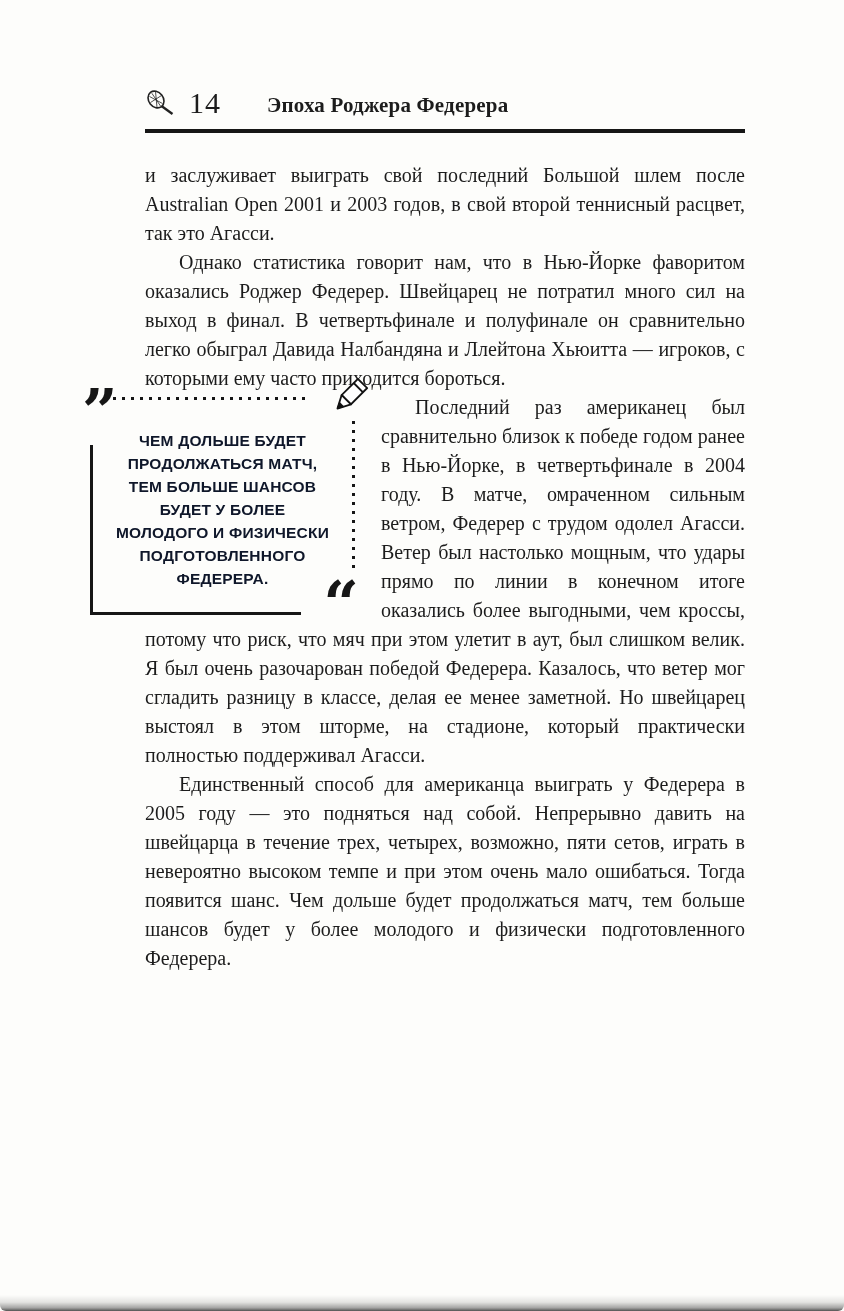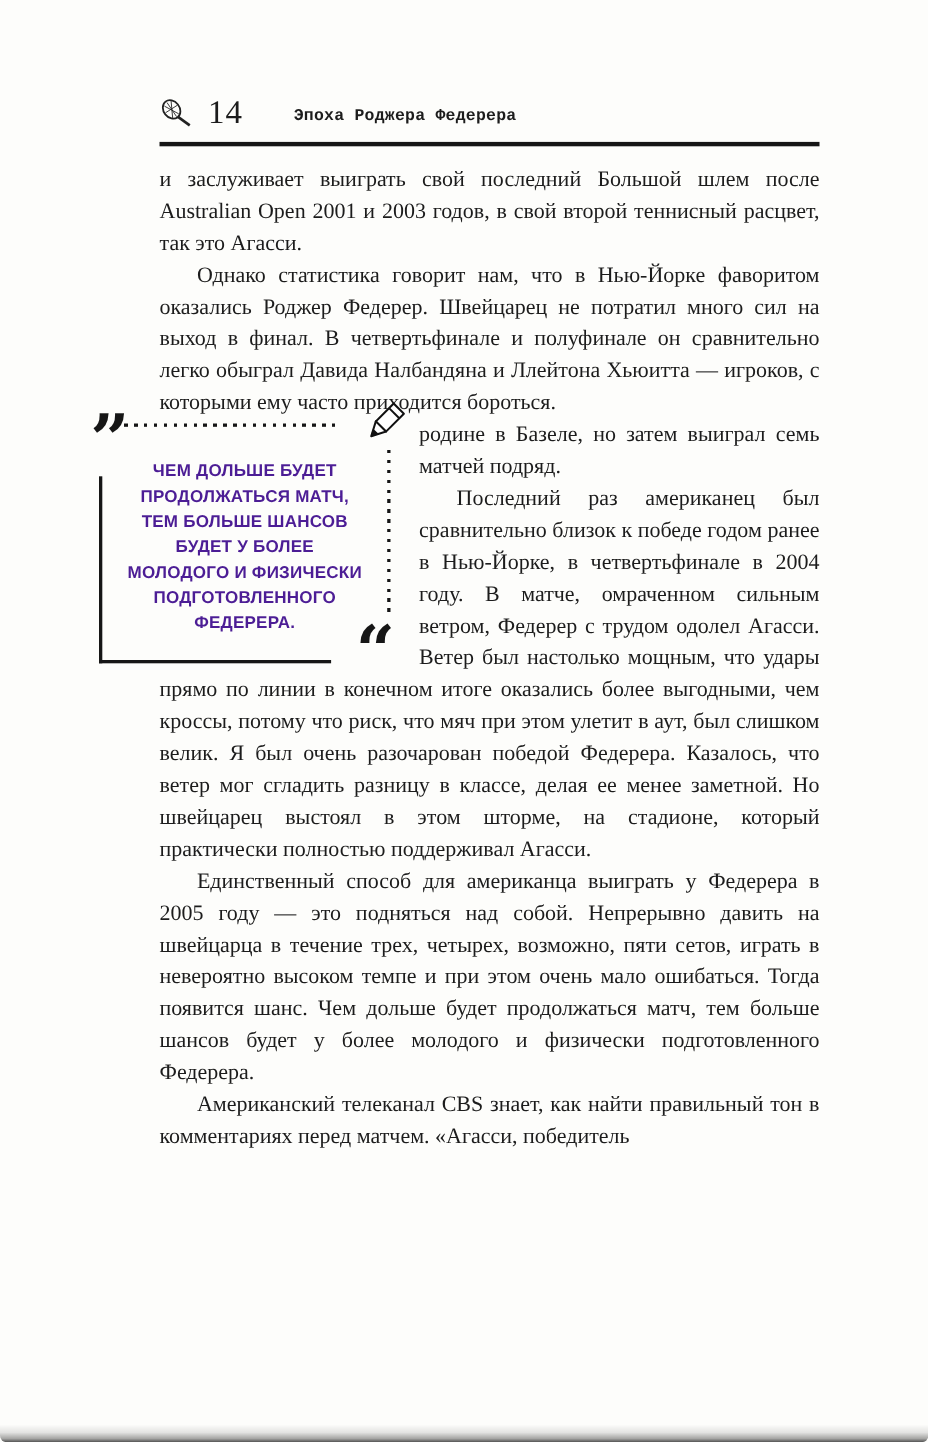--- a/index.html
+++ b/index.html
@@ -27,30 +27,30 @@
     border-bottom: 4px solid #161616;
   }
   .racket { display: inline-flex; margin-right: 14px; }
   .page-number {
     font-size: 30px;
     letter-spacing: 1px;
     margin-right: 46px;
     font-family: "Liberation Serif", serif;
   }
   .running-title {
-    font-family: Liberation Mono, monospace;
-    font-size: 15px;
+    font-family: Liberation Serif, serif;
+    font-size: 21px;
     font-weight: 600;
     letter-spacing: 0.2px;
     position: relative;
     top: 2px;
   }
   
   .body-text {
-    margin-top: 16px;
+    margin-top: 28px;
     font-size: 20px;
     line-height: 29px;
     text-align: justify;
     hyphens: auto;
   }
   .para { margin: 0; text-indent: 34px; }
   .para.no-indent { text-indent: 0; }
   
   .pullquote {
     position: relative;
@@ -80,21 +80,21 @@
   .quote-open  { top: -16px; left: -8px; }
   .quote-close { top: 176px; right: -4px; }
   .pencil { position: absolute; top: -22px; right: -16px; }
   .pullquote-text {
     position: absolute; left: 24px; right: 24px; top: 24px; bottom: 18px;
     display: flex; align-items: center; justify-content: center;
     text-align: center; text-indent: 0;
     font-family: "Liberation Sans", sans-serif;
     font-size: 15.5px; line-height: 23px; font-weight: 700;
     letter-spacing: 0.2px;
-    color: #4c1d95;
+    color: #0f172a;
   }
   
   .page-edge {
     position: absolute; left: 0; right: 0; bottom: 0; height: 16px;
     background: linear-gradient(to bottom, rgba(0,0,0,0) 0%, rgba(0,0,0,0.10) 45%, rgba(0,0,0,0.35) 80%, rgba(40,40,40,0.8) 100%);
     border-radius: 0 0 6px 6px;
   }
 </style>
 </head>
 <body>
@@ -138,21 +138,19 @@
               <path d="M11 20 L21 20 L16 29.5 Z"></path>
               <path d="M14.3 25.5 L17.7 25.5 L16 28.8 Z" fill="#111"></path>
               <path d="M11 7 L21 7" fill="none"></path>
             </g>
           </svg>
         </span>
         <div class="pullquote-text">ЧЕМ ДОЛЬШЕ БУДЕТ ПРОДОЛЖАТЬСЯ МАТЧ, ТЕМ БОЛЬШЕ ШАНСОВ БУДЕТ У БОЛЕЕ МОЛОДОГО И ФИЗИЧЕСКИ ПОДГОТОВЛЕННОГО ФЕДЕРЕРА.</div>
         <span class="quote-close">“</span>
       </aside>
 
-      <p class="para no-indent">родине в Базеле, но затем выиграл семь матчей подряд.</p>
       <p class="para">Последний раз американец был сравнительно близок к победе годом ранее в Нью-Йорке, в четвертьфинале в 2004 году. В матче, омраченном сильным ветром, Федерер с трудом одолел Агасси. Ветер был настолько мощным, что удары прямо по линии в конечном итоге оказались более выгодными, чем кроссы, потому что риск, что мяч при этом улетит в аут, был слишком велик. Я был очень разочарован победой Федерера. Казалось, что ветер мог сгладить разницу в классе, делая ее менее заметной. Но швейцарец выстоял в этом шторме, на стадионе, который практически полностью поддерживал Агасси.</p>
       <p class="para">Единственный способ для американца выиграть у Федерера в 2005 году — это подняться над собой. Непрерывно давить на швейцарца в течение трех, четырех, возможно, пяти сетов, играть в невероятно высоком темпе и при этом очень мало ошибаться. Тогда появится шанс. Чем дольше будет продолжаться матч, тем больше шансов будет у более молодого и физически подготовленного Федерера.</p>
-      <p class="para">Американский телеканал CBS знает, как найти правильный тон в комментариях перед матчем. «Агасси, победитель</p>
     </main>
 
   </div>
   <div class="page-edge"></div>
 </div>
 
 </body></html>

